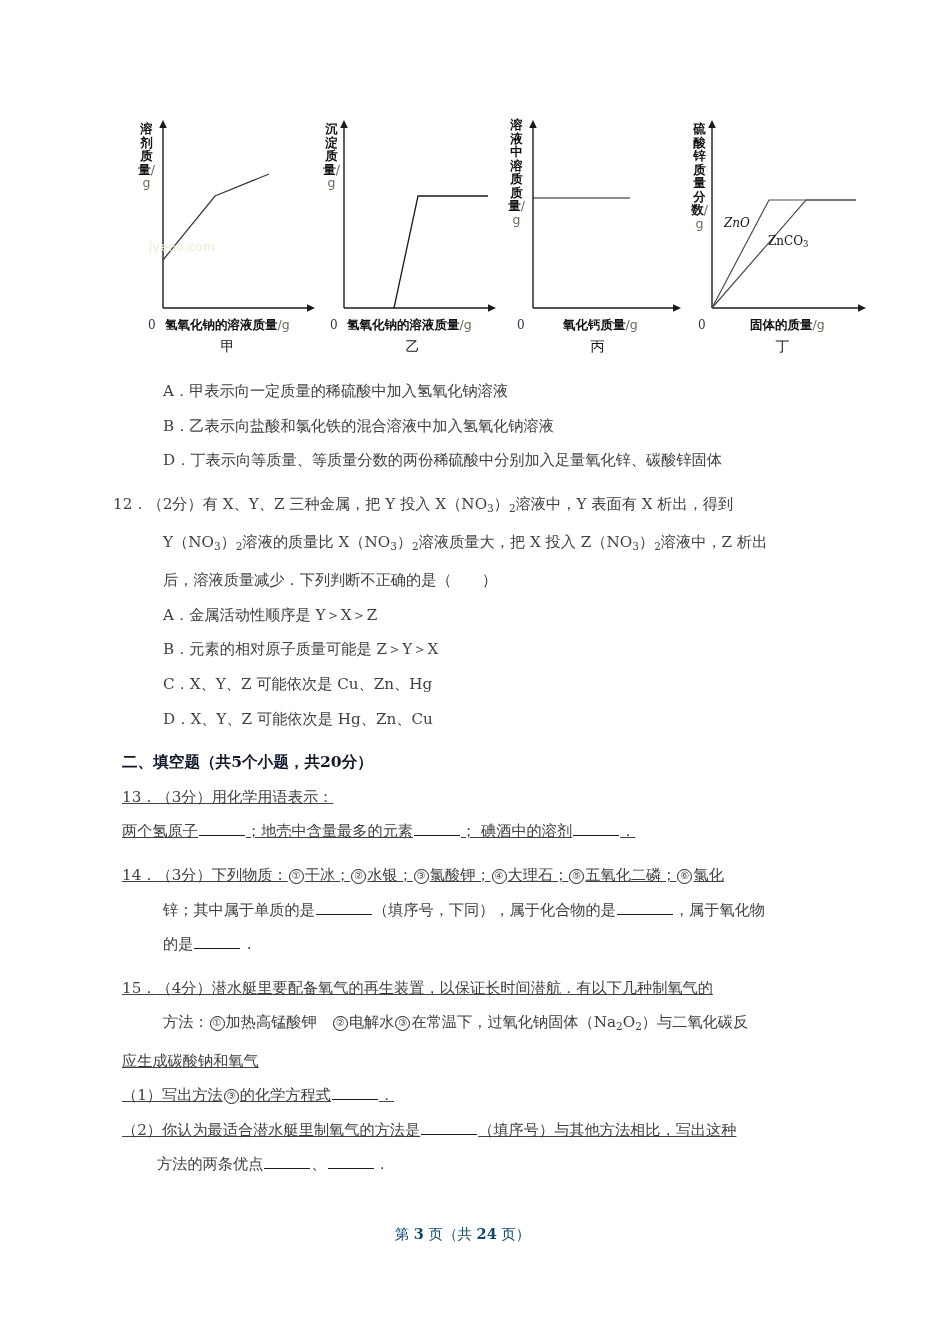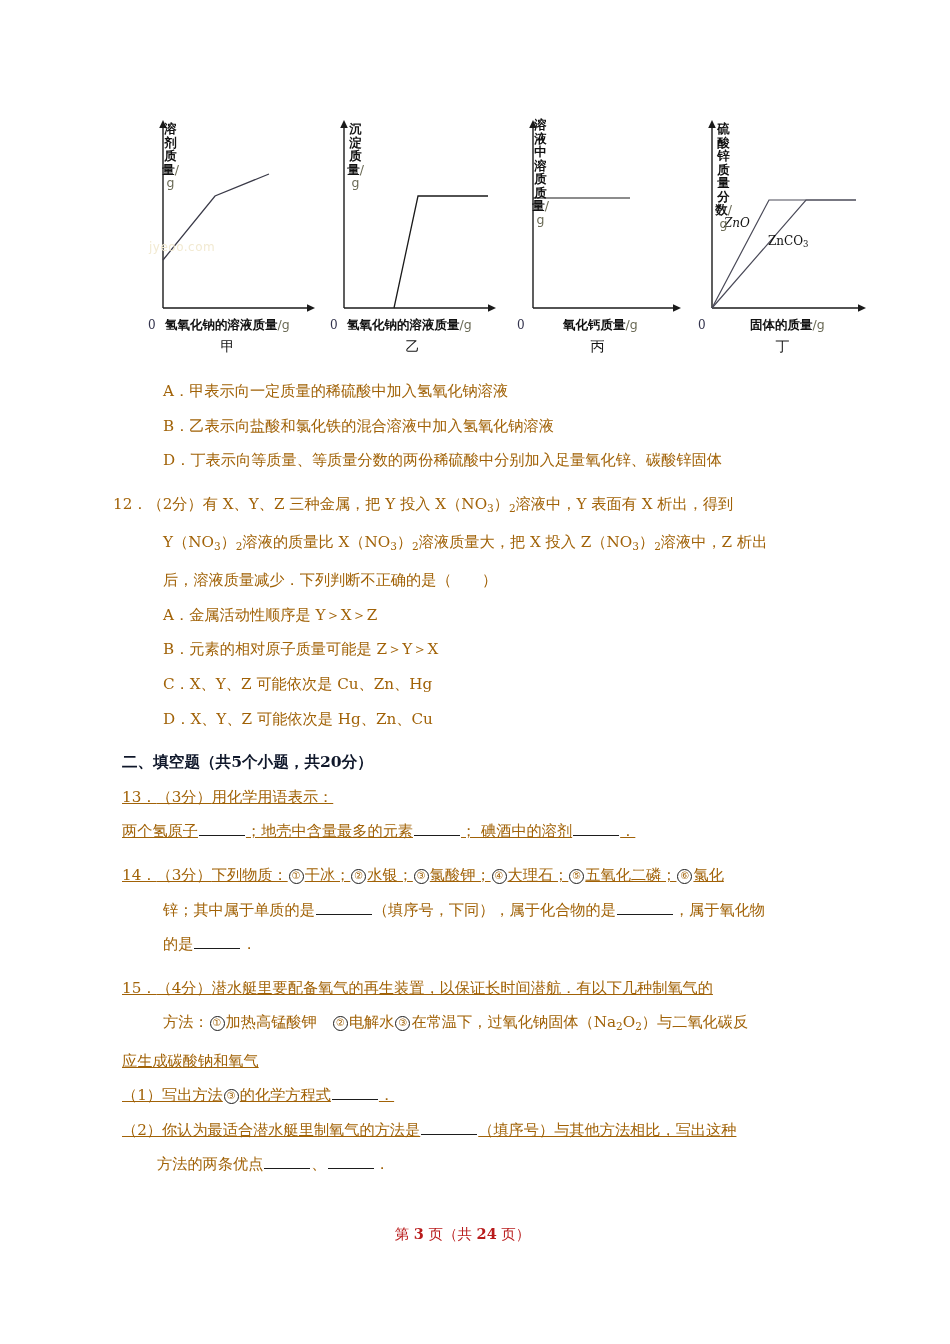--- a/index.html
+++ b/index.html
@@ -56,21 +56,20 @@
     top: 10px;
     width: 17px;
     font-size: 12.5px;
     line-height: 13.5px;
     letter-spacing: 0px;
     text-align: center;
     font-family: "DejaVu Sans", "Liberation Sans", sans-serif;
     font-weight: 600;
     color: #111;
     word-break: break-all;
-    margin-left: 24px;
   }
   .ylab .unit {
     color: #6a6a55;
     font-weight: 400;
   }
   .fig-xaxis-row {
     position: absolute;
     left: 0;
     top: 204px;
     width: 185px;
@@ -130,21 +129,21 @@
   
   .body-text {
     position: absolute;
     left: 113px;
     top: 374px;
     width: 725px;
   }
   .line {
     font-size: 15.2px;
     line-height: 34.6px;
-    color: #a16207;
+    color: #404040;
     white-space: nowrap;
   }
   .opt { padding-left: 50px; }
   .qnum { padding-left: 0px; }
   .qcont { padding-left: 50px; }
   .flat { padding-left: 9px; text-decoration: underline; }
   .sub2 { padding-left: 44px; }
   .sect-head {
     font-size: 15.6px;
     line-height: 34.6px;
@@ -179,21 +178,21 @@
   }
 
   
   .footer {
     position: absolute;
     left: 0;
     top: 1225px;
     width: 925px;
     text-align: center;
     font-size: 14.5px;
-    color: #b91c1c;
+    color: #0c4a6e;
   }
   .footer b { font-weight: bold; }
 </style>
 </head>
 <body>
 
 <div class="page">
 
   <div class="figure-strip">
 

